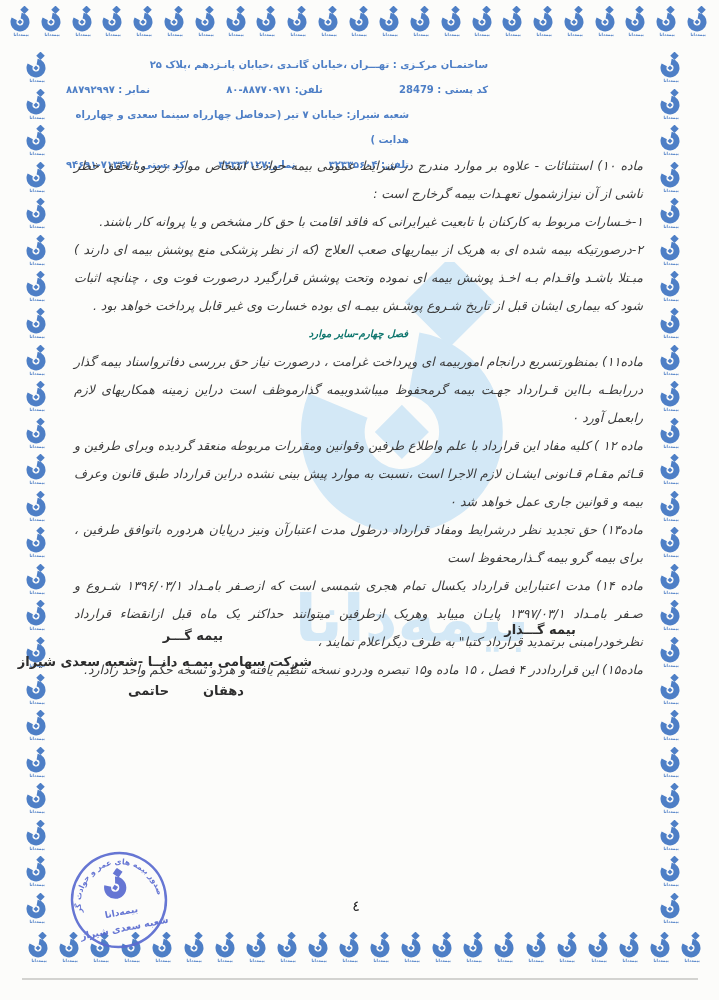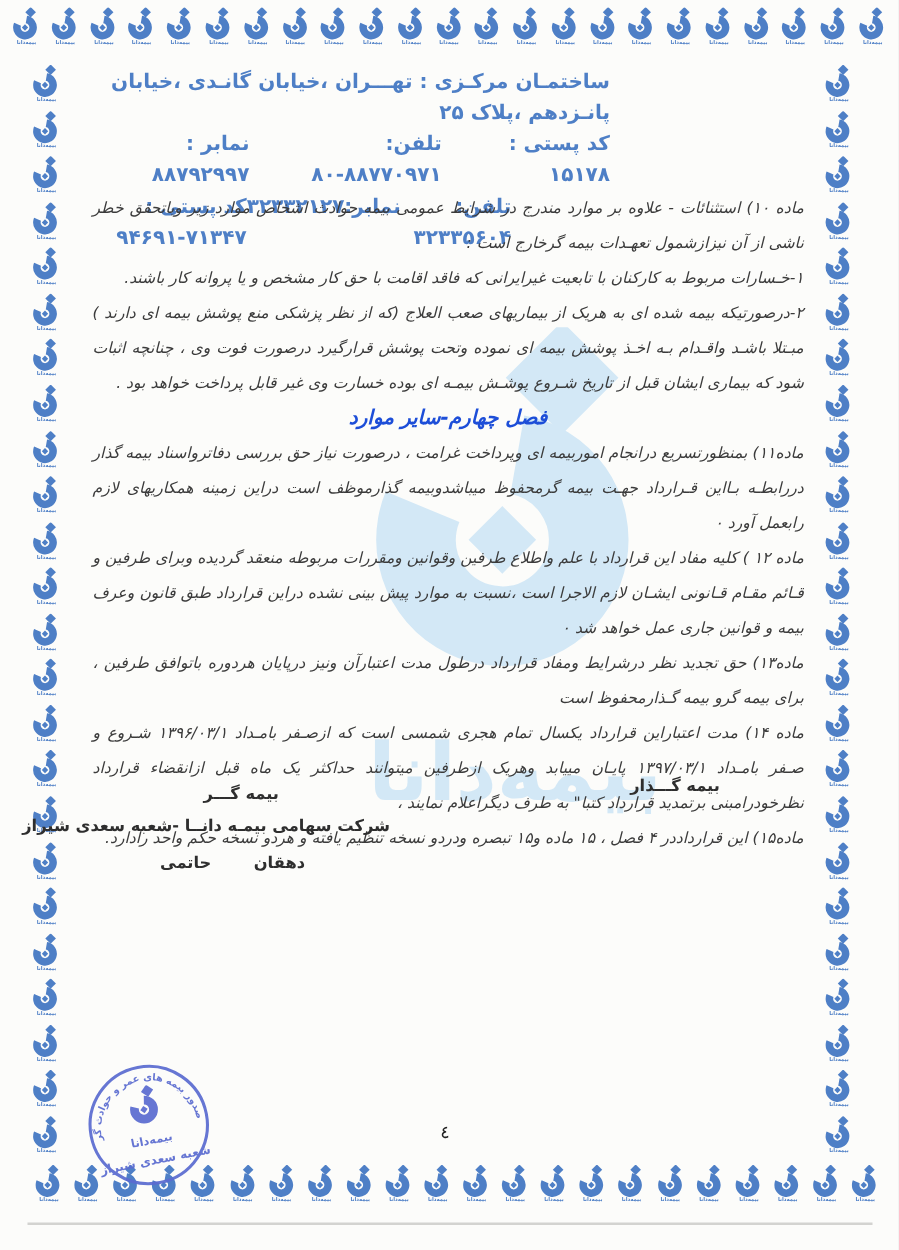--- a/index.html
+++ b/index.html
@@ -40,35 +40,35 @@
     color:var(--wm-blue);pointer-events:none;gap:32px;
   }
   .wm-glyph{width:255px;height:320px;}
   .wm-text{
     font-size:64px;font-weight:700;color:var(--wm-blue);
     margin-top:-10px;letter-spacing:-2px;white-space:nowrap;
   }
   
   .letterhead{
     position:absolute;left:66px;top:52px;width:422px;z-index:2;
-    color:var(--brand-blue);font-size:16px;font-weight:700;
+    color:var(--brand-blue);font-size:10px;font-weight:700;
     line-height:25px;text-align:right;
   }
   .lh-row{display:flex;justify-content:space-between;}
   .w2{width:343px;margin-left:auto;margin-right:79px;}
   
   .body-text{
     position:absolute;left:74px;right:76px;top:152px;z-index:2;
     color:var(--body-text);font-size:12.5px;line-height:28px;
     text-align:justify;
   }
   .body-text p{margin:0;font-style:italic;}
   .chapter{
-    text-align:center;font-size:16px;font-weight:700;margin:0;
-    line-height:28px;color:#1d4ed8;
+    text-align:center;font-size:10px;font-weight:700;margin:0;
+    line-height:28px;color:#0f766e;
   }
   
   .signatures{position:absolute;top:622px;left:0;right:0;z-index:2;
     font-weight:700;color:#2e2e2e;font-size:13px;}
   .sig-insured{position:absolute;left:440px;top:0;width:200px;text-align:center;}
   .sig-insurer{position:absolute;left:66px;top:6px;width:246px;text-align:right;}
   .sig-title{margin-bottom:11px;}
   .sig-insurer .sig-title{margin-left:8px;text-align:center;}
   .sig-name{white-space:nowrap;}
   .sig-names{display:flex;justify-content:space-between;
@@ -672,24 +672,25 @@
   <div class="watermark">
     <svg class="wm-glyph" viewBox="0 0 24 26">
       <use href="#dana-logo"></use>
     </svg>
     <div class="wm-text">بیمه‌دانا</div>
   </div>
 
   <header class="letterhead">
     <div>ساختمـان مرکـزی : تهـــران ،خیابان گانـدی ،خیابان پانـزدهم ،پلاک ۲۵</div>
     <div class="lh-row">
-      <span>کد پستی : ۱۵۱۷۸</span>
+      <span>کد پستی : 28479</span>
       <span>تلفن: ۸۸۷۷۰۹۷۱-۸۰</span>
       <span>نمابر : ۸۸۷۹۲۹۹۷</span>
     </div>
+    <div class="w2">شعبه شیراز: خیابان ۷ تیر (حدفاصل چهارراه سینما سعدی و چهارراه هدایت )</div>
     <div class="lh-row w2">
       <span>تلفن: ۳۲۳۳۵۶۰۴</span>
       <span>نمابر:۳۲۳۳۲۱۲۷</span>
       <span>کد پستی : ۷۱۳۴۷-۹۴۶۹۱</span>
     </div>
   </header>
 
   <main class="body-text">
     <p>ماده ۱۰) استثنائات - علاوه بر موارد مندرج در شرایط عمومی بیمه حوادث اشخاص موارد زیر وباتحقق خطر ناشی از آن  نیزازشمول تعهـدات بیمه گرخارج است :</p>
     <p>۱-خـسارات مربوط به کارکنان با تابعیت غیرایرانی که فاقد اقامت با حق کار مشخص  و یا پروانه کار  باشند.</p>

